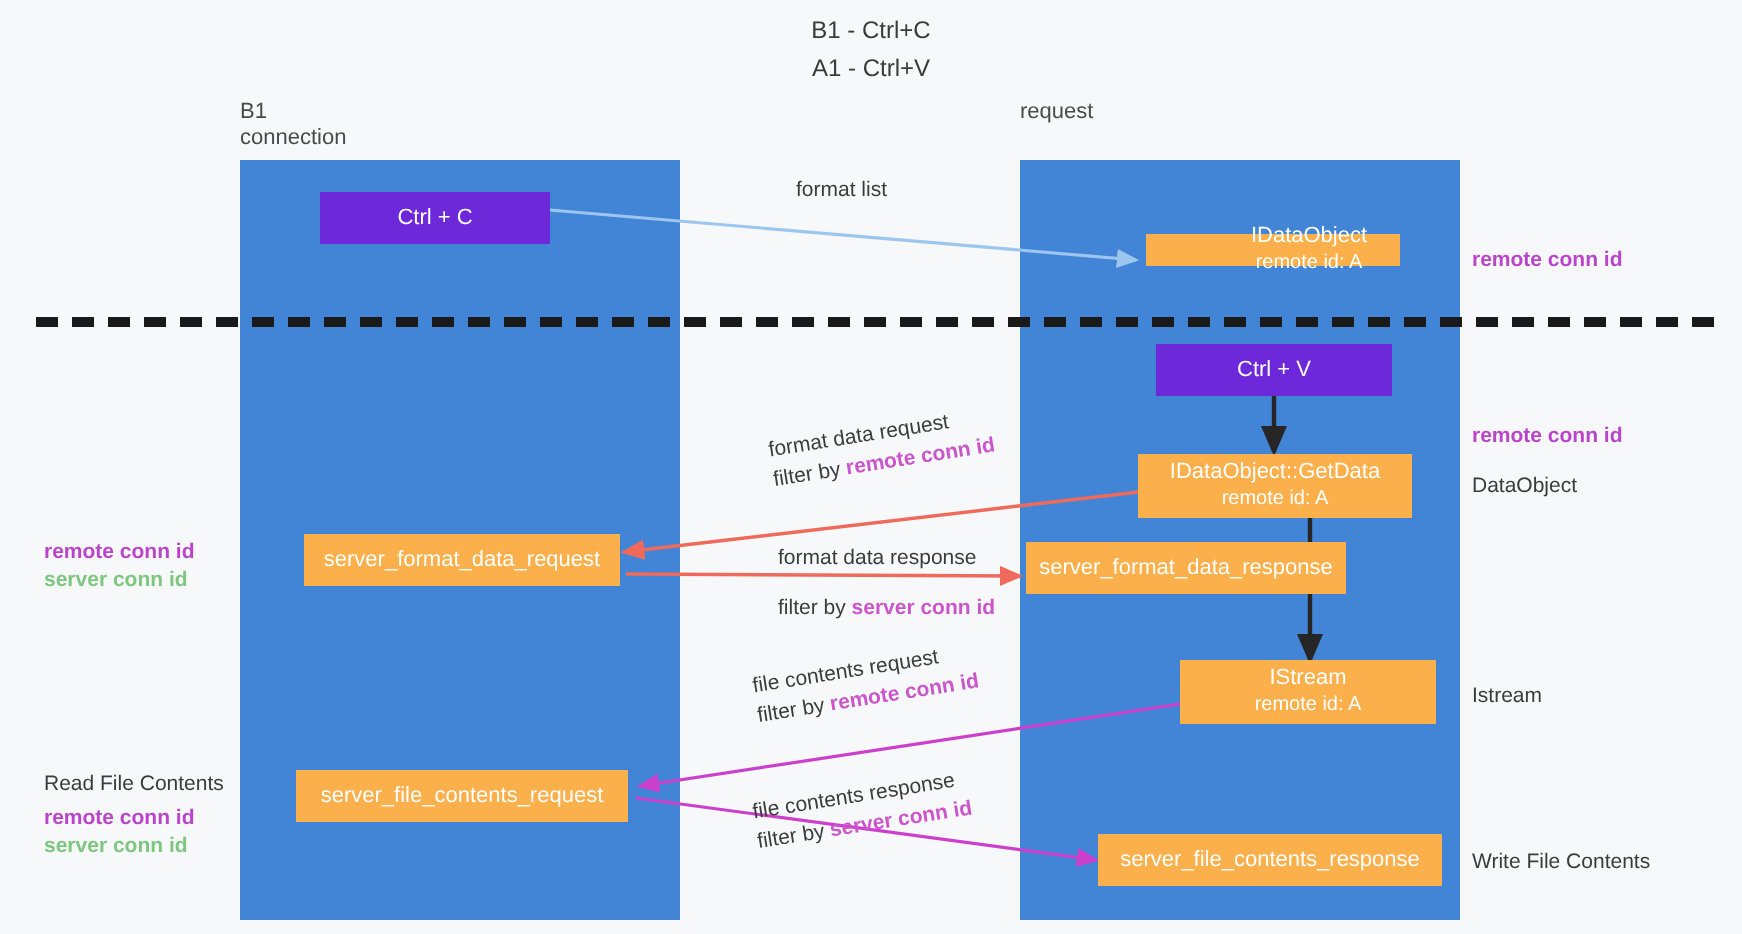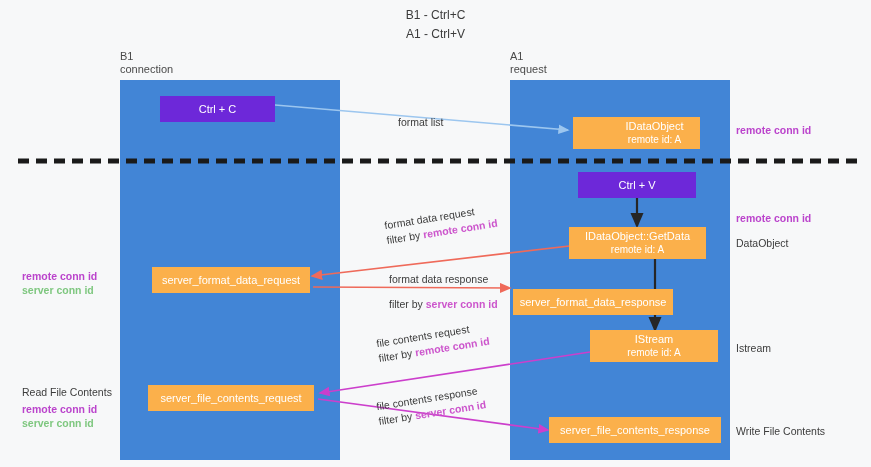--- a/index.html
+++ b/index.html
@@ -69,21 +69,20 @@
   <div class="title">
     <div>B1 - Ctrl+C</div>
     <div>A1 - Ctrl+V</div>
   </div>
 
   <div class="lane-head" style="left:120px;top:50px;width:220px;">
     <div>B1</div>
     <div>connection</div>
   </div>
   <div class="lane-head" style="left:510px;top:50px;width:220px;">
-    <div>A1</div>
     <div>request</div>
   </div>
 
   <svg class="svg-layer svg-arrows" viewBox="0 0 871 467">
     <defs>
       <marker id="ah-blue" markerWidth="7" markerHeight="7" refX="6" refY="3" orient="auto">
         <path d="M0,0 L7,3 L0,6 z" fill="#9cc6ef"></path>
       </marker>
       <marker id="ah-red" markerWidth="7" markerHeight="7" refX="6" refY="3" orient="auto">
         <path d="M0,0 L7,3 L0,6 z" fill="#ef6a5a"></path>
@@ -110,56 +109,56 @@
 
     <line x1="590" y1="352" x2="320" y2="393" stroke="#cc3fcc" stroke-width="1.6" marker-end="url(#ah-mag)"></line>
 
     <line x1="318" y1="399" x2="548" y2="430" stroke="#cc3fcc" stroke-width="1.6" marker-end="url(#ah-mag)"></line>
   </svg>
 
   <div class="box green" style="left:160px;top:96px;width:115px;height:26px;">
     <span>Ctrl + C</span>
   </div>
 
-  <div class="box orange" style="left:573px;top:117px;width:127px;height:32px;padding-left:36px;">
+  <div class="box orange" style="left:573px;top:117px;width:127px;height:16px;padding-left:36px;">
     <span>IDataObject</span>
     <span class="l2">remote id: A</span>
   </div>
 
   <div class="box green" style="left:578px;top:172px;width:118px;height:26px;">
     <span>Ctrl + V</span>
   </div>
 
   <div class="box orange" style="left:569px;top:227px;width:137px;height:32px;">
     <span>IDataObject::GetData</span>
     <span class="l2">remote id: A</span>
   </div>
 
   <div class="box orange" style="left:152px;top:267px;width:158px;height:26px;">
     <span>server_format_data_request</span>
   </div>
 
-  <div class="box orange" style="left:513px;top:289px;width:160px;height:26px;">
+  <div class="box orange" style="left:513px;top:271px;width:160px;height:26px;">
     <span>server_format_data_response</span>
   </div>
 
   <div class="box orange" style="left:590px;top:330px;width:128px;height:32px;">
     <span>IStream</span>
     <span class="l2">remote id: A</span>
   </div>
 
   <div class="box orange" style="left:549px;top:417px;width:172px;height:26px;">
     <span>server_file_contents_response</span>
   </div>
 
   <div class="box orange" style="left:148px;top:385px;width:166px;height:26px;">
     <span>server_file_contents_request</span>
   </div>
 
-  <div class="elabel" style="left:398px;top:115px;">
+  <div class="elabel" style="left:398px;top:88px;">
     <span>format list</span>
   </div>
 
   <div class="elabel rot-up" style="left:388px;top:218px;">
     <div><span>format data request</span></div>
     <div><span>filter by </span><span class="pink">remote conn id</span></div>
   </div>
 
   <div class="elabel" style="left:389px;top:272px;">
     <div><span>format data response</span></div>

